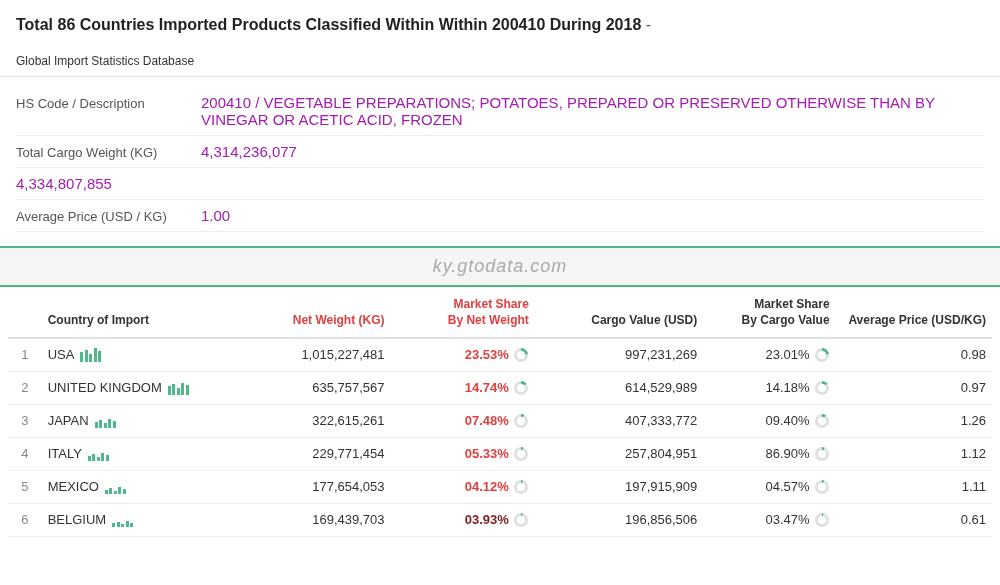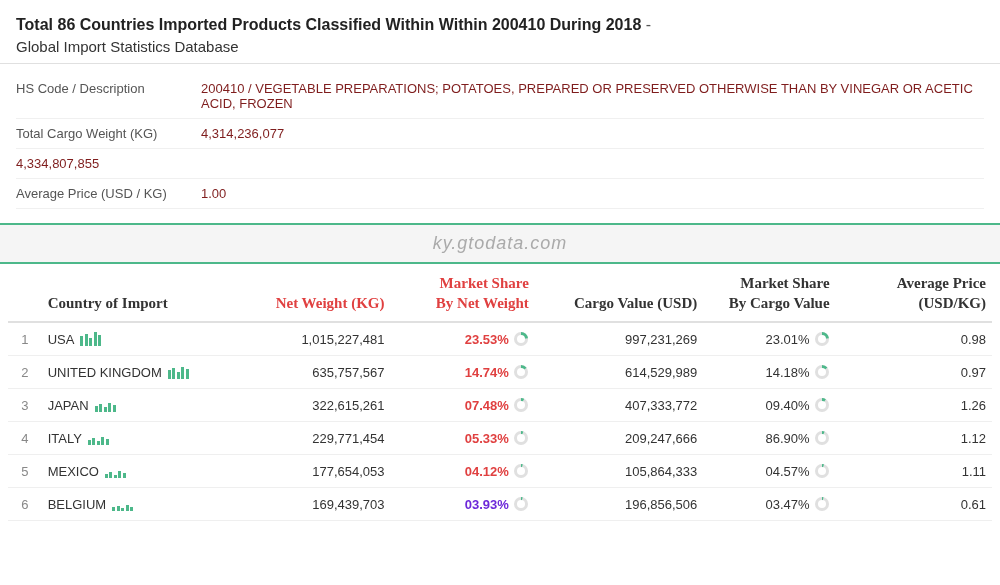--- a/index.html
+++ b/index.html
@@ -20,42 +20,42 @@
       font-size: 16px;
       font-weight: bold;
       color: #222;
       line-height: 1.4;
     }
     .main-title span.dash {
       font-weight: normal;
       color: #555;
     }
     .subtitle {
-      font-size: 15px;
-      color: #333;
-      margin-top: 2px;
+      font-size: 12px;
+      color: #333;
+      margin-top: 18px;
     }
     .info-section {
       padding: 10px 16px 0 16px;
     }
     .info-row {
       display: flex;
       align-items: baseline;
       padding: 7px 0;
       border-bottom: 1px solid #f0f0f0;
     }
     .info-label {
       width: 185px;
       color: #555;
       font-size: 13px;
       flex-shrink: 0;
     }
     .info-value {
-      color: #7f1d1d;
-      font-size: 13px;
+      color: #a21caf;
+      font-size: 15px;
     }
     .watermark-bar {
       background: #f5f5f5;
       text-align: center;
       padding: 8px 0;
       color: #aaa;
       font-size: 18px;
       font-style: italic;
       letter-spacing: 1px;
       margin-top: 14px;
@@ -69,26 +69,25 @@
       width: 100%;
       border-collapse: collapse;
       margin-top: 0;
     }
     thead tr {
       border-bottom: 2px solid #e0e0e0;
     }
     thead th {
       padding: 10px 6px 8px 6px;
       text-align: left;
-      font-size: 15px;
+      font-size: 12px;
       font-weight: bold;
       color: #333;
       vertical-align: bottom;
       line-height: 1.3;
-      font-family: Liberation Serif, serif;
     }
     thead th.red-header {
       color: #e04040;
     }
     thead th.num-col {
       text-align: right;
     }
     tbody tr {
       border-bottom: 1px solid #efefef;
     }
@@ -331,21 +330,21 @@
       <td>
         <div class="pct-wrap">
           <span style="color:#e04040;font-weight:bold;">05.33%</span>
           <svg class="pie-icon" viewBox="0 0 16 16">
         <circle cx="8" cy="8" r="7" fill="#e0e0e0"></circle>
         <path d="M8,8 L8,1 A7,7 0 0,1 10.300681948618989,1.3888834096426095 Z" fill="#4db88a"></path>
         <circle cx="8" cy="8" r="4" fill="white"></circle>
       </svg>
         </div>
       </td>
-      <td class="num-right">209,247,666</td>
+      <td class="num-right">257,804,951</td>
       <td>
         <div class="pct-wrap">
           <span>86.90%</span>
           <svg class="pie-icon" viewBox="0 0 16 16">
         <circle cx="8" cy="8" r="7" fill="#e0e0e0"></circle>
         <path d="M8,8 L8,1 A7,7 0 0,1 10.556412333241116,1.483501248181451 Z" fill="#4db88a"></path>
         <circle cx="8" cy="8" r="4" fill="white"></circle>
       </svg>
         </div>
       </td>
@@ -369,21 +368,21 @@
       <td>
         <div class="pct-wrap">
           <span style="color:#e04040;font-weight:bold;">04.12%</span>
           <svg class="pie-icon" viewBox="0 0 16 16">
         <circle cx="8" cy="8" r="7" fill="#e0e0e0"></circle>
         <path d="M8,8 L8,1 A7,7 0 0,1 9.791899858788708,1.2332360100212592 Z" fill="#4db88a"></path>
         <circle cx="8" cy="8" r="4" fill="white"></circle>
       </svg>
         </div>
       </td>
-      <td class="num-right">105,864,333</td>
+      <td class="num-right">197,915,909</td>
       <td>
         <div class="pct-wrap">
           <span>04.57%</span>
           <svg class="pie-icon" viewBox="0 0 16 16">
         <circle cx="8" cy="8" r="7" fill="#e0e0e0"></circle>
         <path d="M8,8 L8,1 A7,7 0 0,1 9.98248390332102,1.2865986584241034 Z" fill="#4db88a"></path>
         <circle cx="8" cy="8" r="4" fill="white"></circle>
       </svg>
         </div>
       </td>
@@ -399,21 +398,21 @@
                 <span style="height:5px;"></span>
                 <span style="height:3px;"></span>
                 <span style="height:6px;"></span>
                 <span style="height:4px;"></span>
       </span>
         </div>
       </td>
       <td class="num-right">169,439,703</td>
       <td>
         <div class="pct-wrap">
-          <span style="color:#6d28d9;font-weight:bold;">03.93%</span>
+          <span style="color:#7f1d1d;font-weight:bold;">03.93%</span>
           <svg class="pie-icon" viewBox="0 0 16 16">
         <circle cx="8" cy="8" r="7" fill="#e0e0e0"></circle>
         <path d="M8,8 L8,1 A7,7 0 0,1 9.710992109969013,1.2123269083121135 Z" fill="#4db88a"></path>
         <circle cx="8" cy="8" r="4" fill="white"></circle>
       </svg>
         </div>
       </td>
       <td class="num-right">196,856,506</td>
       <td>
         <div class="pct-wrap">

